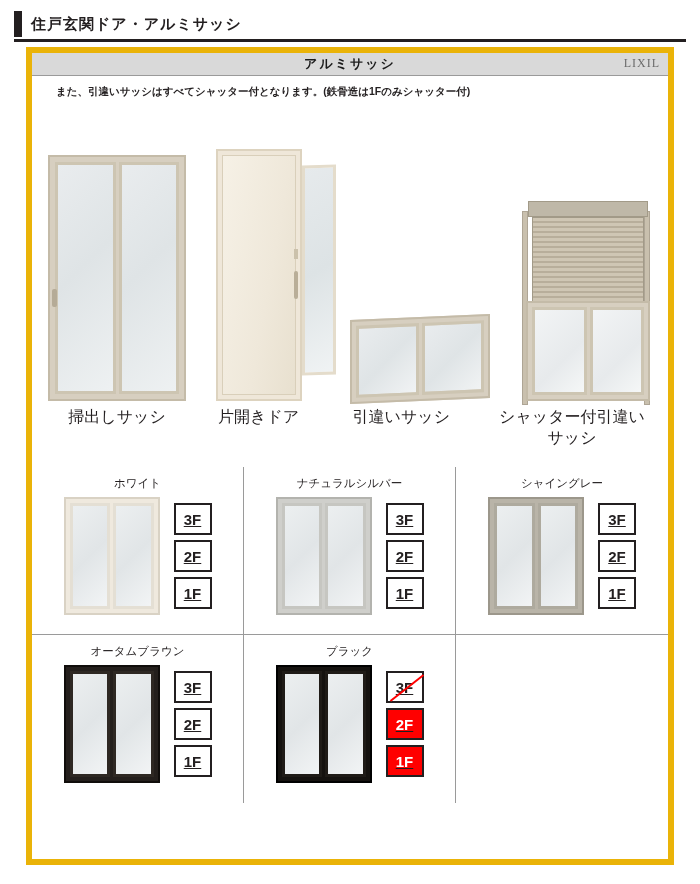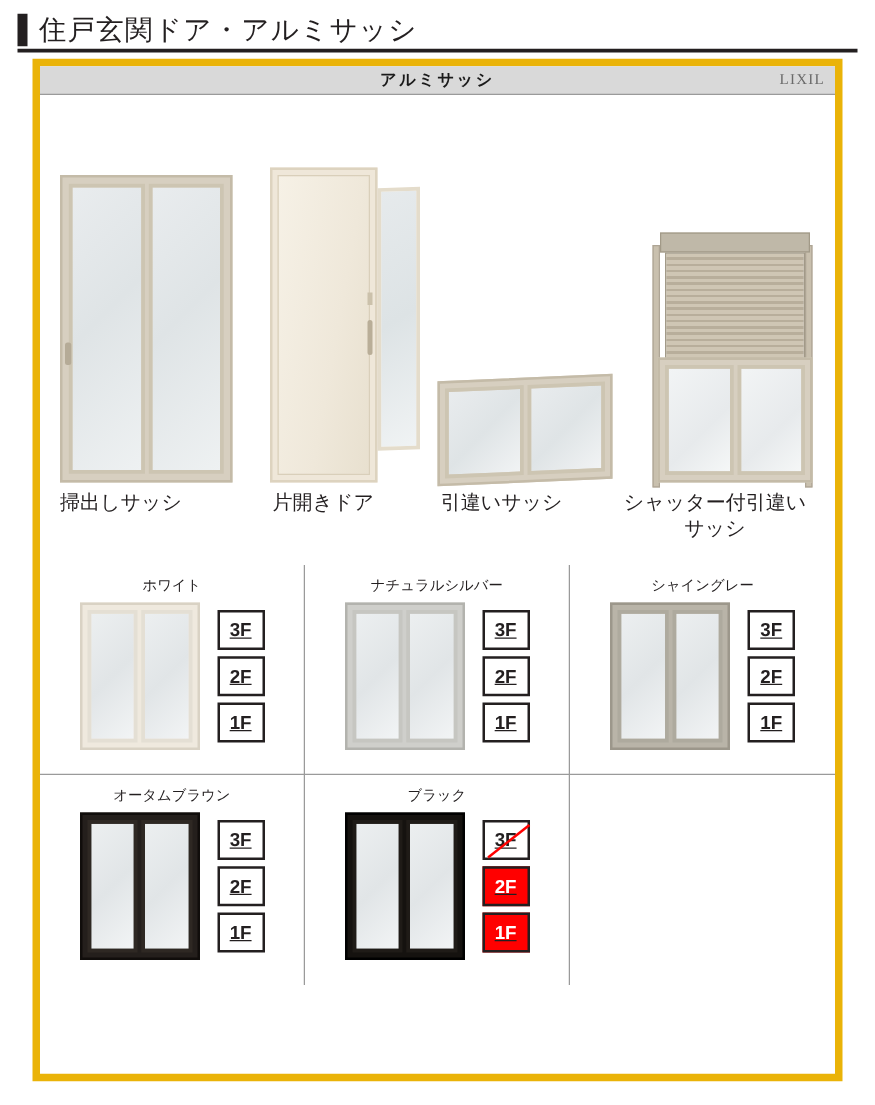--- a/index.html
+++ b/index.html
@@ -25,22 +25,22 @@
     padding: 0;
   }
   .title-accent {
     width: 8px;
     height: 26px;
     background: #231f20;
     margin-left: 14px;
     margin-right: 9px;
   }
   .page-title {
-    font-size: 22px;
-    font-weight: normal;
+    font-size: 15px;
+    font-weight: bold;
     letter-spacing: 1px;
     color: #231f20;
     line-height: 26px;
   }
   .title-rule {
     position: absolute;
     left: 14px;
     top: 39px;
     width: 672px;
     height: 3px;
@@ -376,20 +376,21 @@
 <div class="title-rule"></div>
 
 <div class="frame">
 
   <div class="band">
     <div class="band-title">アルミサッシ</div>
     <div class="brand">LIXIL</div>
   </div>
 
   <div class="note">
+    <span class="l2">また、引違いサッシはすべてシャッター付となります。(鉄骨造は1Fのみシャッター付)</span>
   </div>
 
   <div class="products">
 
     <div class="product">
       <div class="art">
         <div class="win-big">
           <div class="handle-l"></div>
           <div class="pane"></div>
           <div class="pane"></div>
@@ -429,21 +430,21 @@
             <div class="pane"></div>
             <div class="pane"></div>
           </div>
         </div>
       </div>
     </div>
 
   </div>
 
   <div class="prod-captions">
-    <div class="caption" style="width:138px;">掃出しサッシ</div>
+    <div class="caption" style="width:138px;text-align:center">掃出しサッシ</div>
     <div class="caption" style="width:104px;text-align:center">片開きドア</div>
     <div class="caption" style="width:140px;text-align:center">引違いサッシ</div>
     <div class="caption" style="width:160px;text-align:center">シャッター付引違いサッシ</div>
   </div>
 
   <div style="height:18px"></div>
 
 
   <div class="cv-grid">
 

